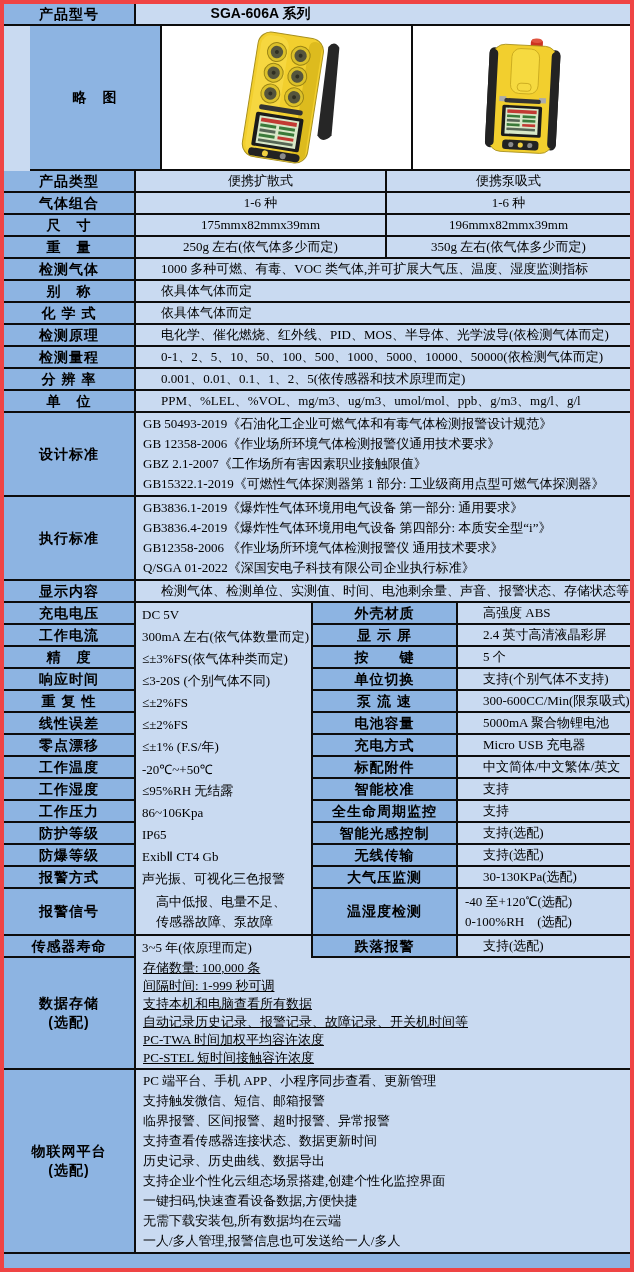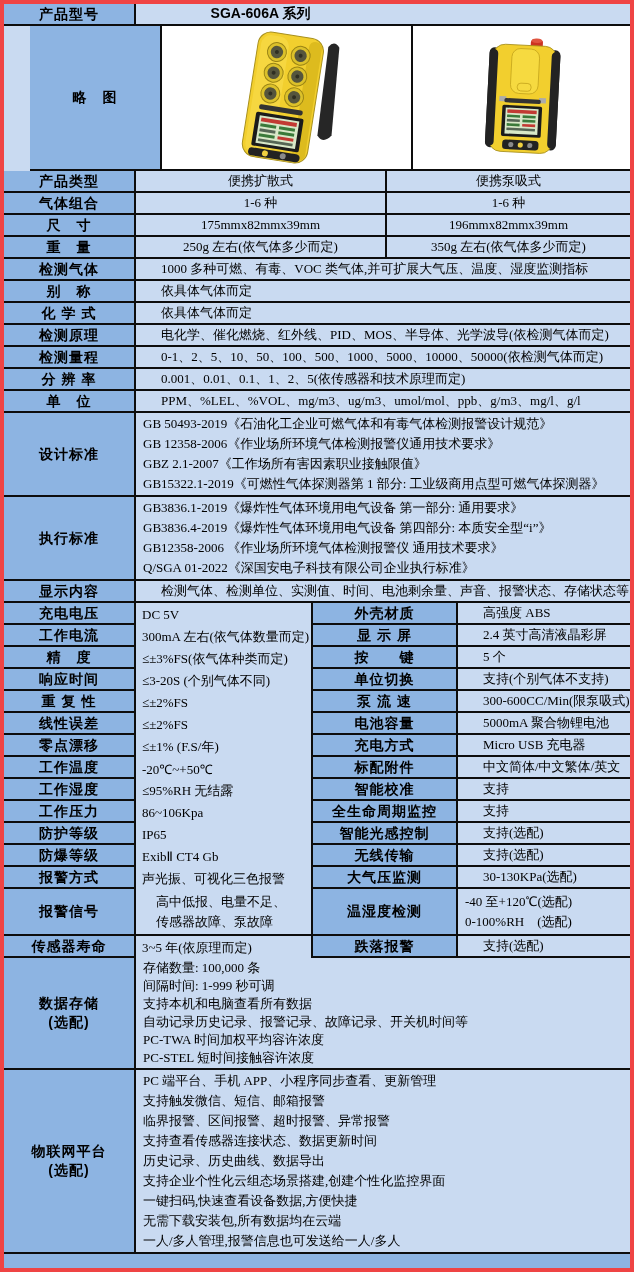--- a/index.html
+++ b/index.html
@@ -23,21 +23,21 @@
   .qv1 { flex:0 0 177px; padding:12px 6px; }
   .ql2 { flex:0 0 145px; }
   .qv2 { flex:1; }
   .h22 { height:22px; } .h22 .val { white-space:nowrap; }
   .h44 { height:47px; }
   .h84 { height:84px; }
   .h112 { height:112px; }
   .h145 { height:145px;margin-left:26px; }
   .h184 { height:184px; }
   .ml { white-space:pre-line; line-height:20px; padding:4px 7px; }
-  .ml18 { white-space:pre-line; line-height:18px; padding:8px 7px; }
+  .ml18 { white-space:pre-line; line-height:18px; padding:8px 7px;text-decoration:underline; }
   .wrap { white-space:normal; line-height:20px; padding:2px 20px; }
   .imgcell { background:#ffffff; justify-content:center; align-items:center; }
   .tight { font-size:10px; }
 </style>
 </head>
 <body>
 
 <div class="tbl">
 
   <div class="row h22">

